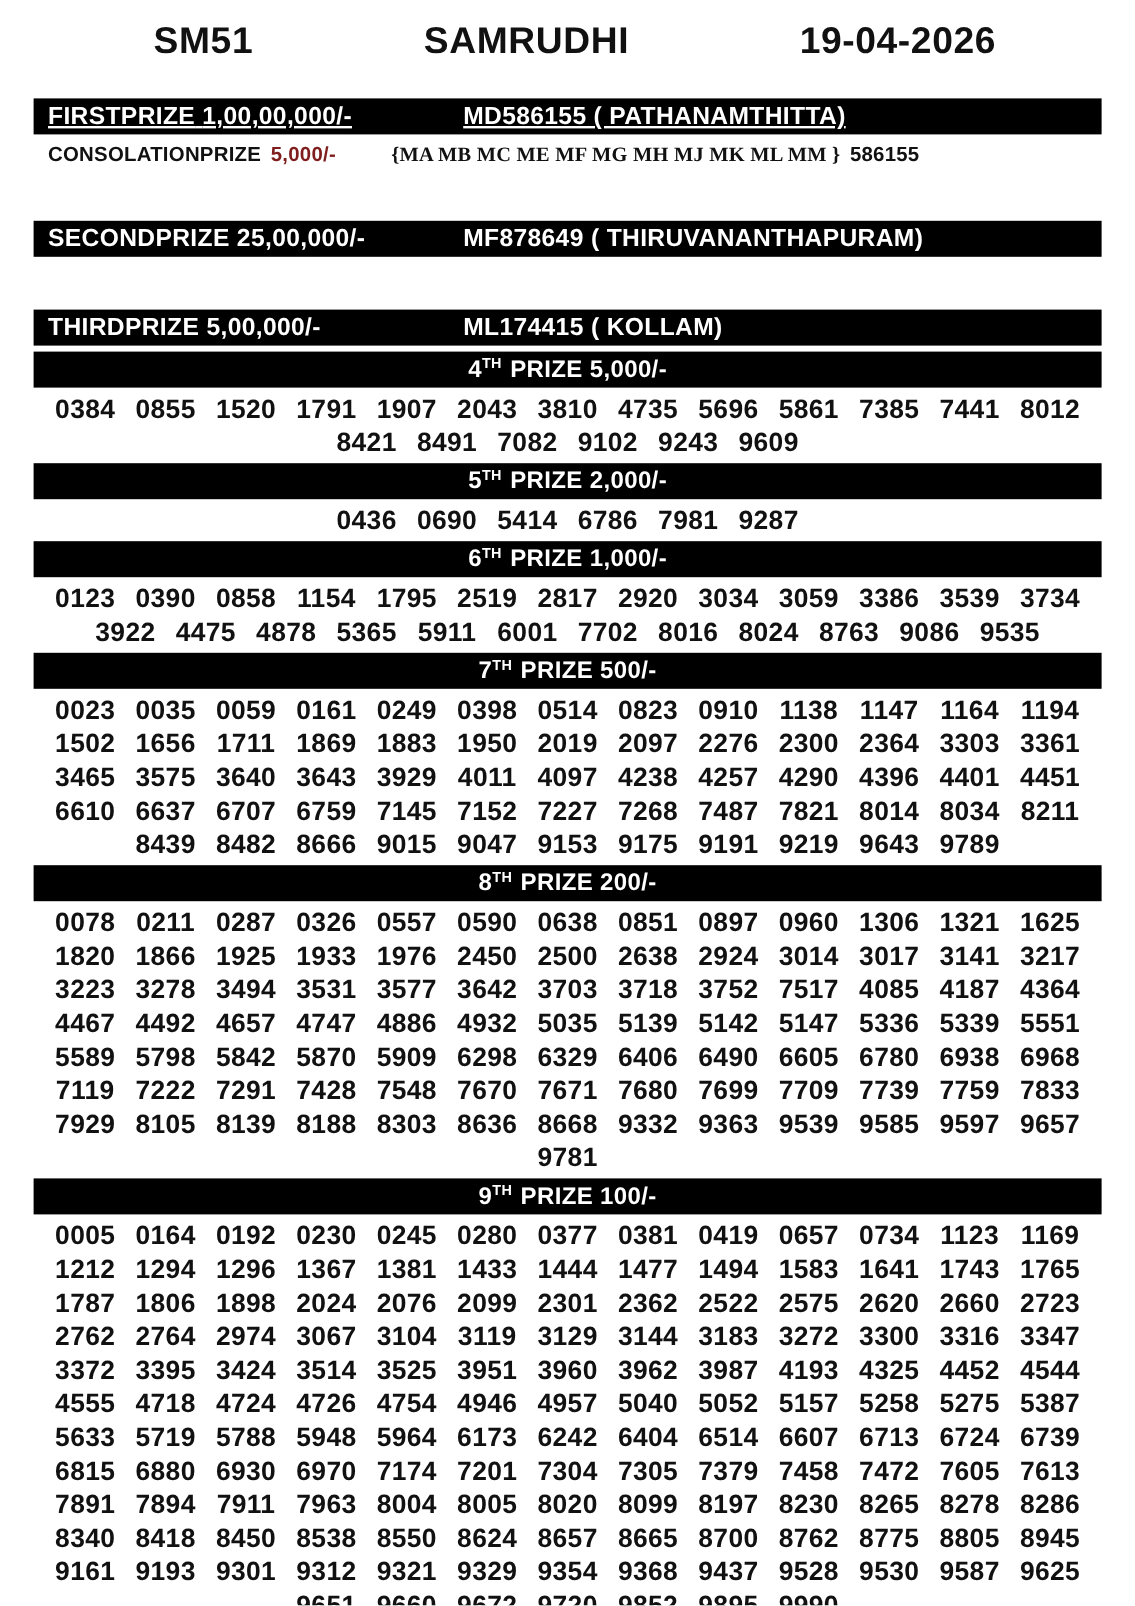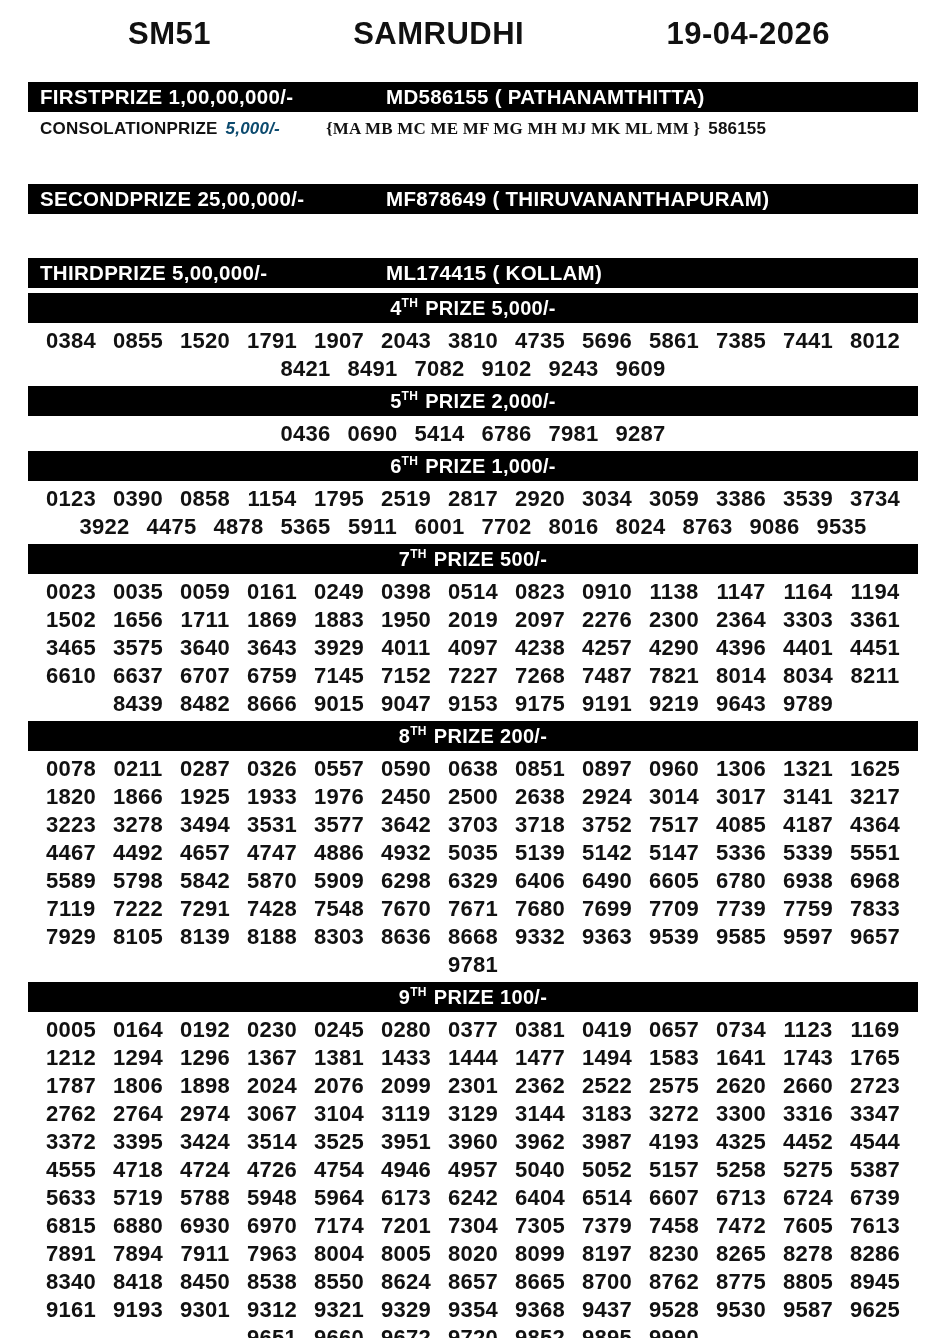--- a/index.html
+++ b/index.html
@@ -21,21 +21,21 @@
   
   .bar {
     background:#000000; color:#ffffff;
     margin:0 28px; height:30px;
     display:flex; align-items:center;
     font-size:20.5px; white-space:nowrap;
     letter-spacing:0.3px;
   }
   .top-bar { padding:0 12px; margin-bottom:5px;margin-top:44px; }
   .top-bar .bar-left { display:inline-block; width:346px; }
-  .first-bar { margin-top:30px; }
+  .first-bar { margin-top:30px;text-decoration:underline; }
   
   .consolation-row {
     margin:0 28px 5px; height:23px;
     display:flex; align-items:center;
     font-size:17px; padding-left:12px;
     white-space:nowrap; letter-spacing:0.2px;
   }
   .consolation-row .amount { margin-left:8px; }
   .consolation-row .series { margin-left:46px;font-family:Liberation Serif, serif; }
   .consolation-row .tnum   { margin-left:8px; }
@@ -65,21 +65,21 @@
     <span>19-04-2026</span>
   </div>
 
   <div class="bar top-bar first-bar">
     <span class="bar-left"><span>FIRSTPRIZE</span> <span>1,00,00,000/-</span></span>
     <span>MD586155 ( PATHANAMTHITTA)</span>
   </div>
 
   <div class="consolation-row">
     <span>CONSOLATIONPRIZE</span>
-    <span class="amount" style="color: #0c4a6e; font-style: italic;">5,000/-</span>
+    <span class="amount" style="color: #7f1d1d;">5,000/-</span>
     <span class="series">{MA MB MC ME MF MG MH MJ MK ML MM }</span>
     <span class="tnum">586155</span>
   </div>
 
   <div class="bar top-bar">
     <span class="bar-left"><span>SECONDPRIZE</span> <span>25,00,000/-</span></span>
     <span>MF878649 ( THIRUVANANTHAPURAM)</span>
   </div>
 
   <div class="bar top-bar">

